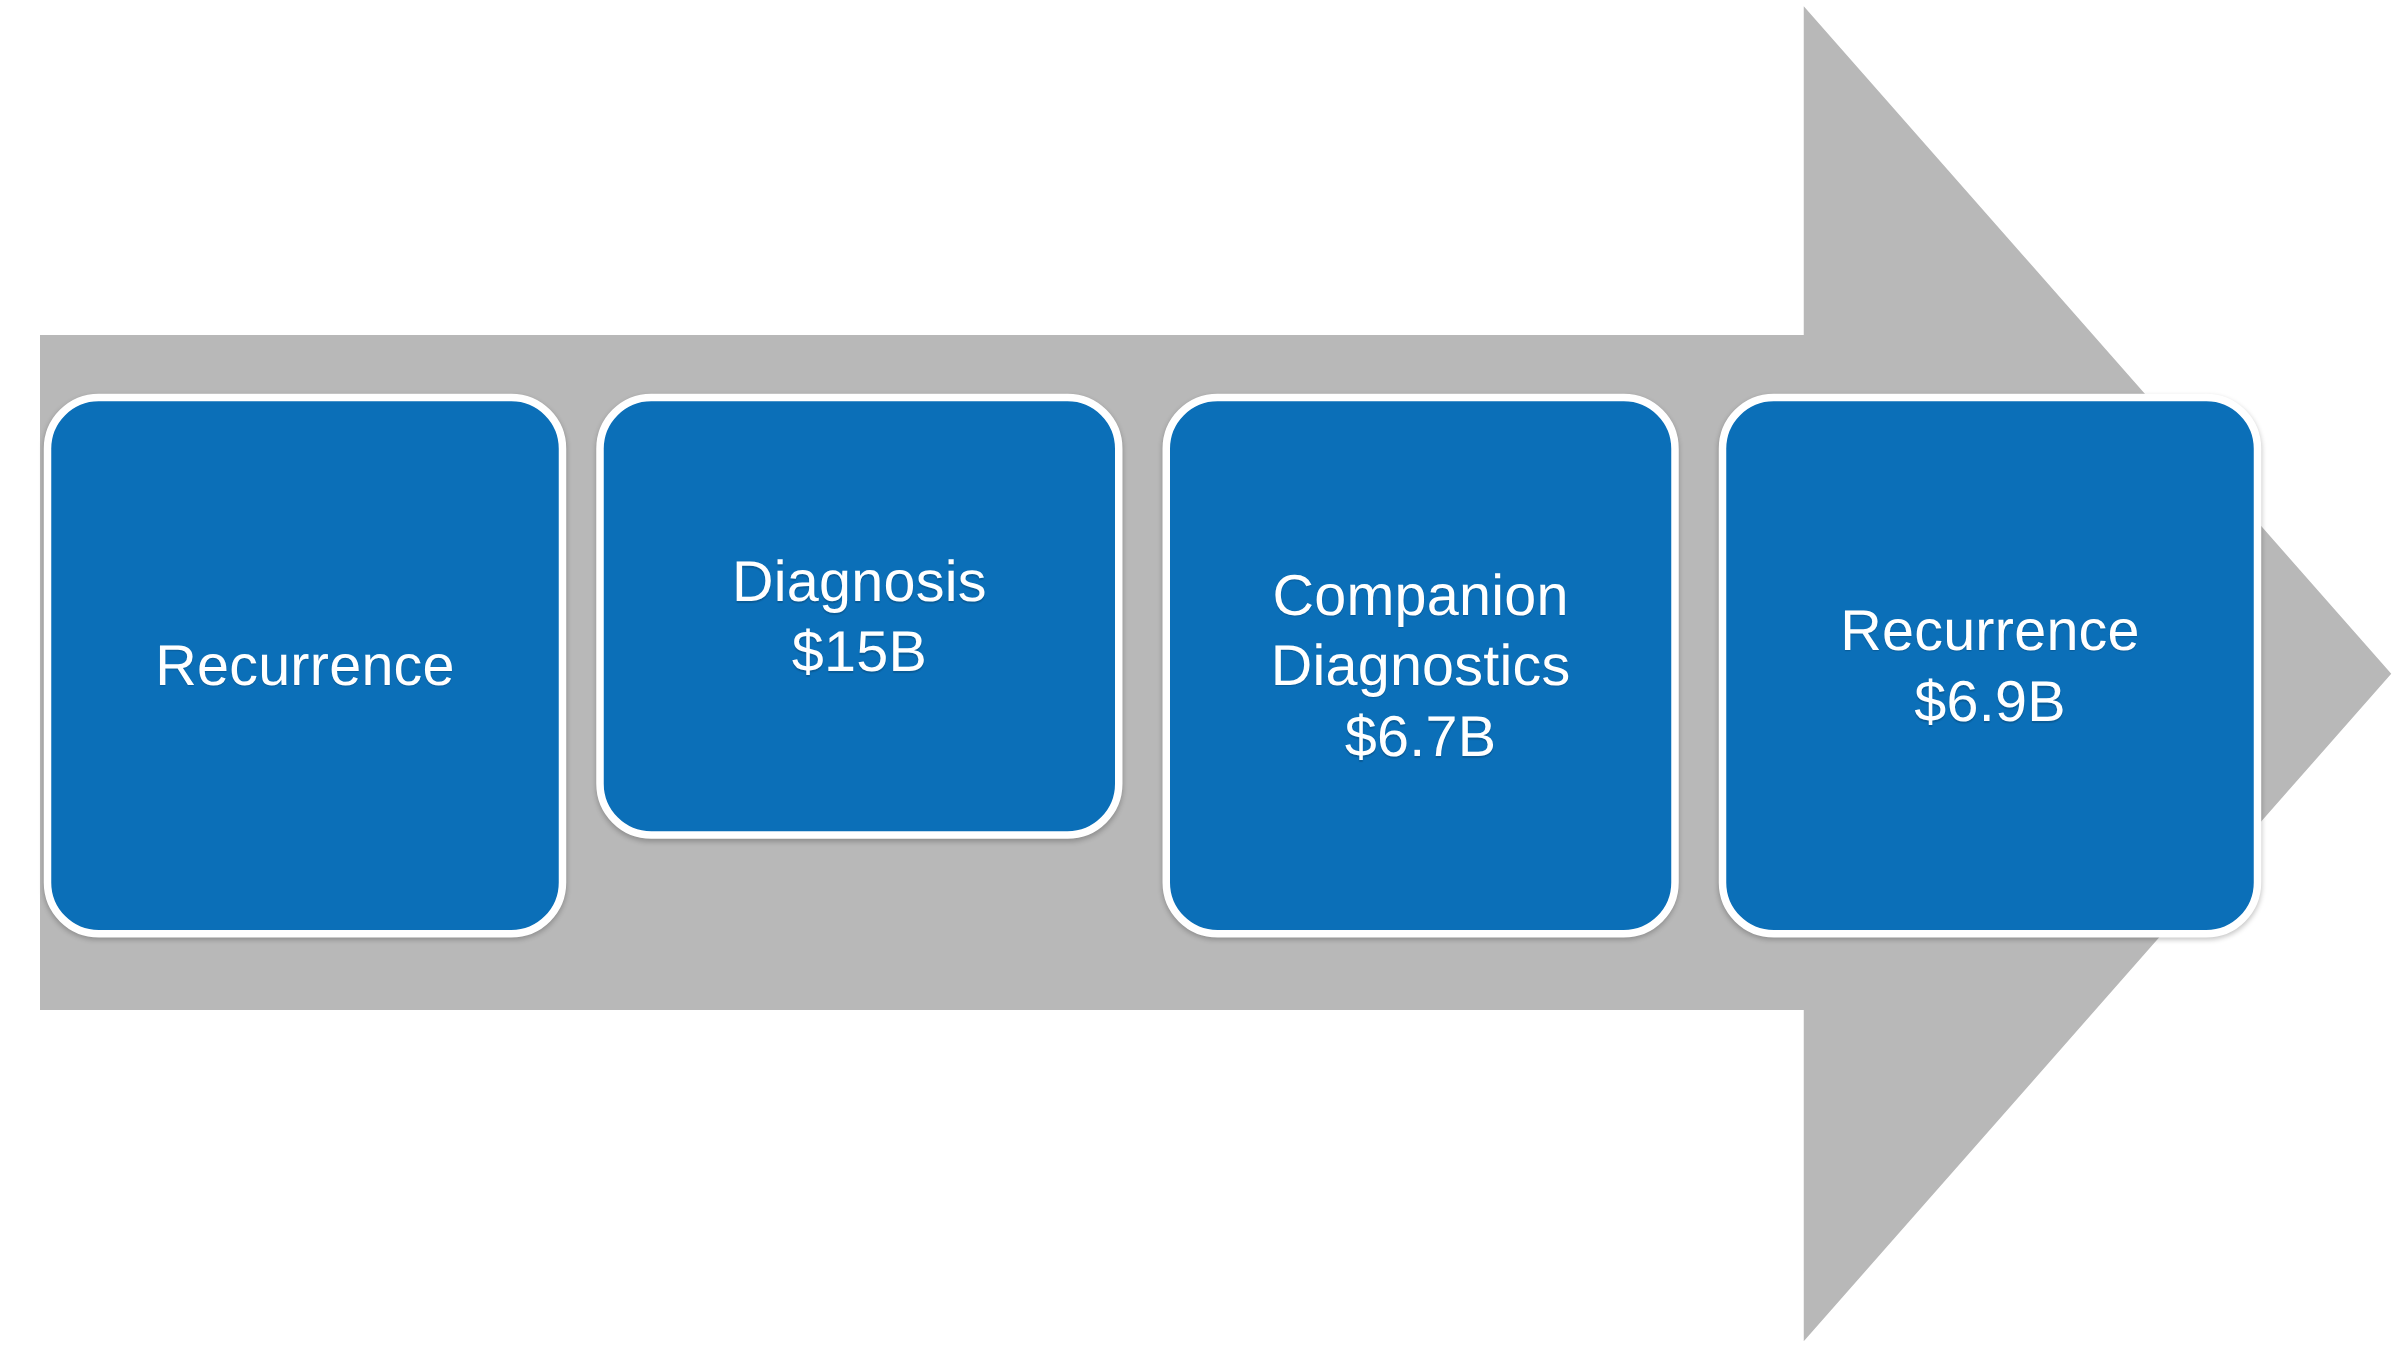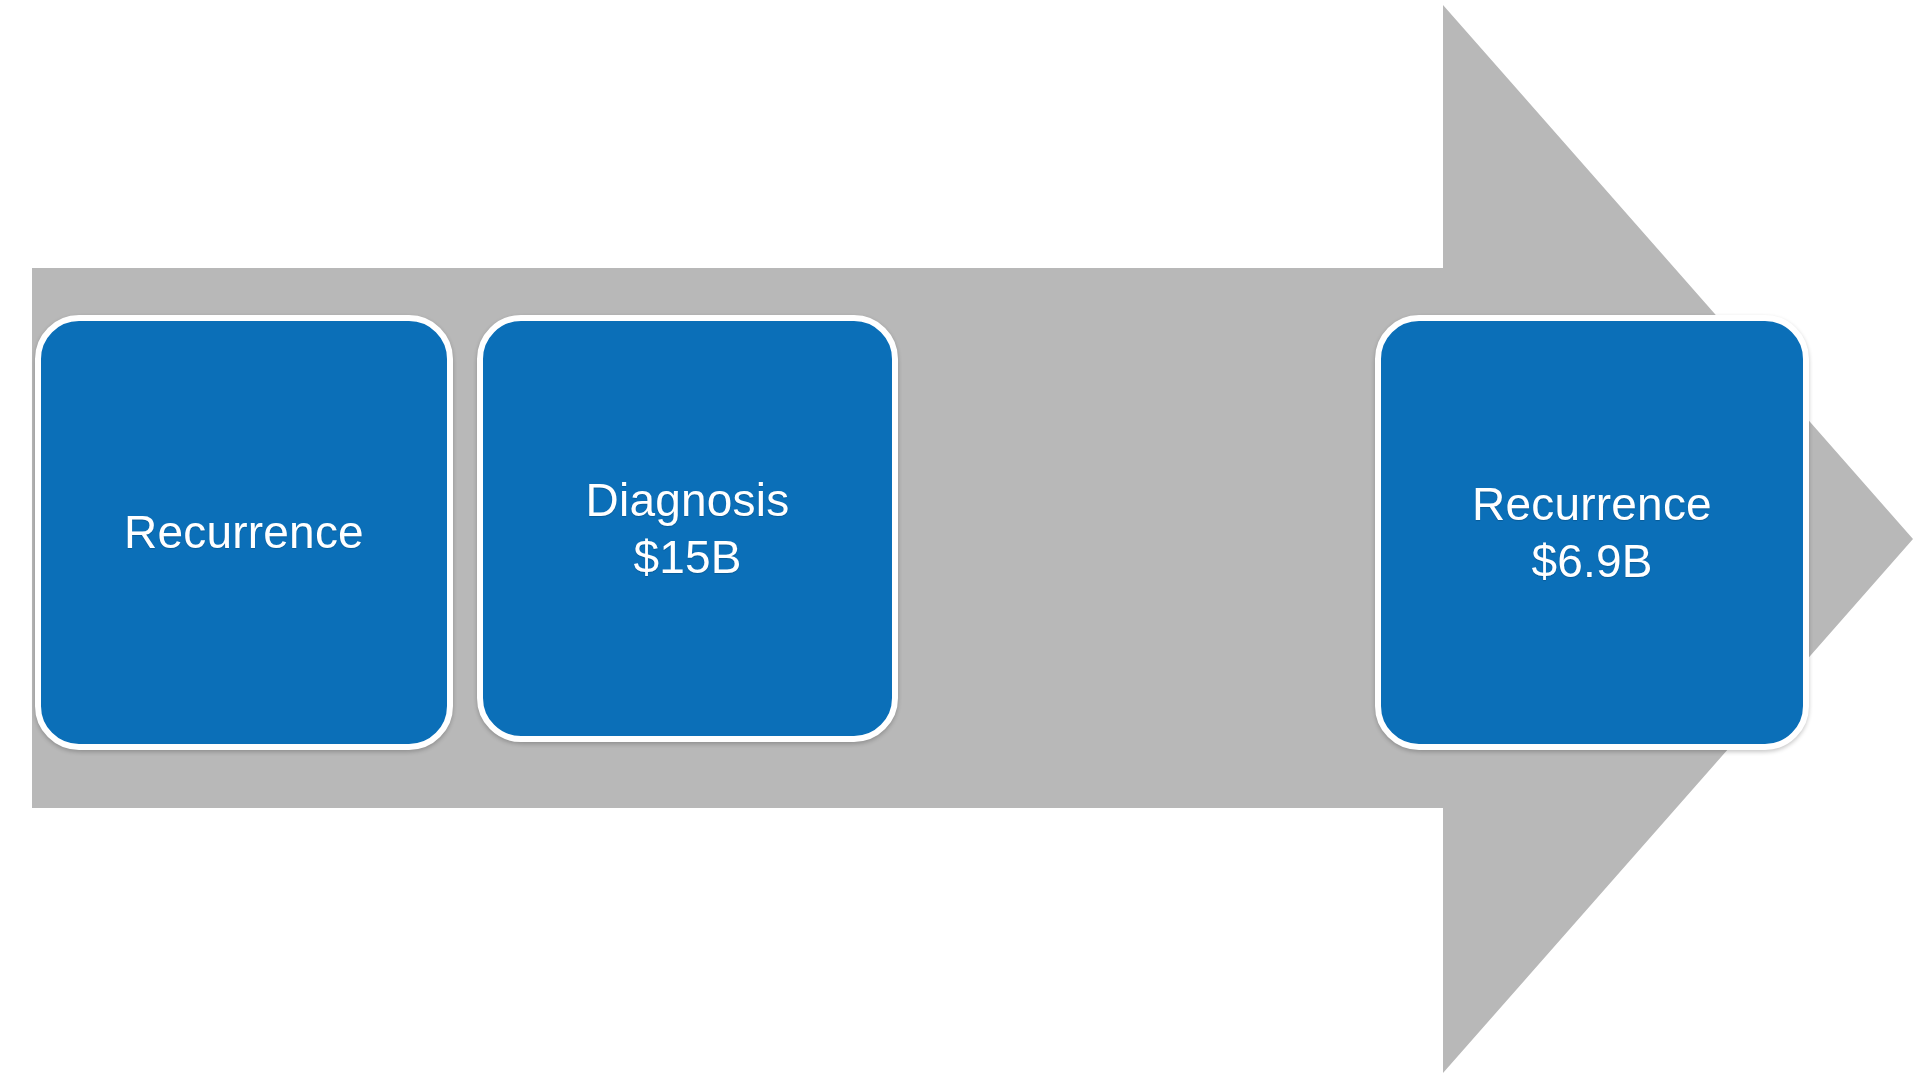--- a/index.html
+++ b/index.html
@@ -51,21 +51,21 @@
     font-weight: 400;
     letter-spacing: 0.2px;
     color: #ffffff;
     white-space: pre-line;
     padding: 0 10px;
     text-shadow: 0 1px 1px rgba(0,0,0,0.18);
   }
 
   
   #stage-0 { left: 35px;   top: 315px; width: 418px; height: 435px; }
-  #stage-1 { left: 477px;  top: 315px; width: 421px; height: 427px; }
+  #stage-1 { left: 477px;  top: 315px; width: 421px; height: 356px; }
   #stage-2 { left: 930px;  top: 315px; width: 413px; height: 435px; }
   #stage-3 { left: 1375px; top: 315px; width: 434px; height: 435px; }
 </style>
 </head>
 <body>
 
 <div id="canvas">
 
   <svg class="arrow-svg" viewBox="0 0 1918 1078" preserveAspectRatio="none" aria-hidden="true">
     <polygon points="32,268 1443,268 1443,5 1913,539 1443,1073 1443,808 32,808" fill="#B8B8B8"></polygon>
@@ -73,19 +73,24 @@
 
   <div class="stage-box" id="stage-0">
     <div class="stage-label">Recurrence</div>
   </div>
 
   <div class="stage-box" id="stage-1">
     <div class="stage-label">Diagnosis
 $15B</div>
   </div>
 
+  <div class="stage-box" id="stage-2">
+    <div class="stage-label">Companion
+Diagnostics
+$6.7B</div>
+  </div>
 
   <div class="stage-box" id="stage-3">
     <div class="stage-label">Recurrence
 $6.9B</div>
   </div>
 
 </div>
 
 </body></html>

